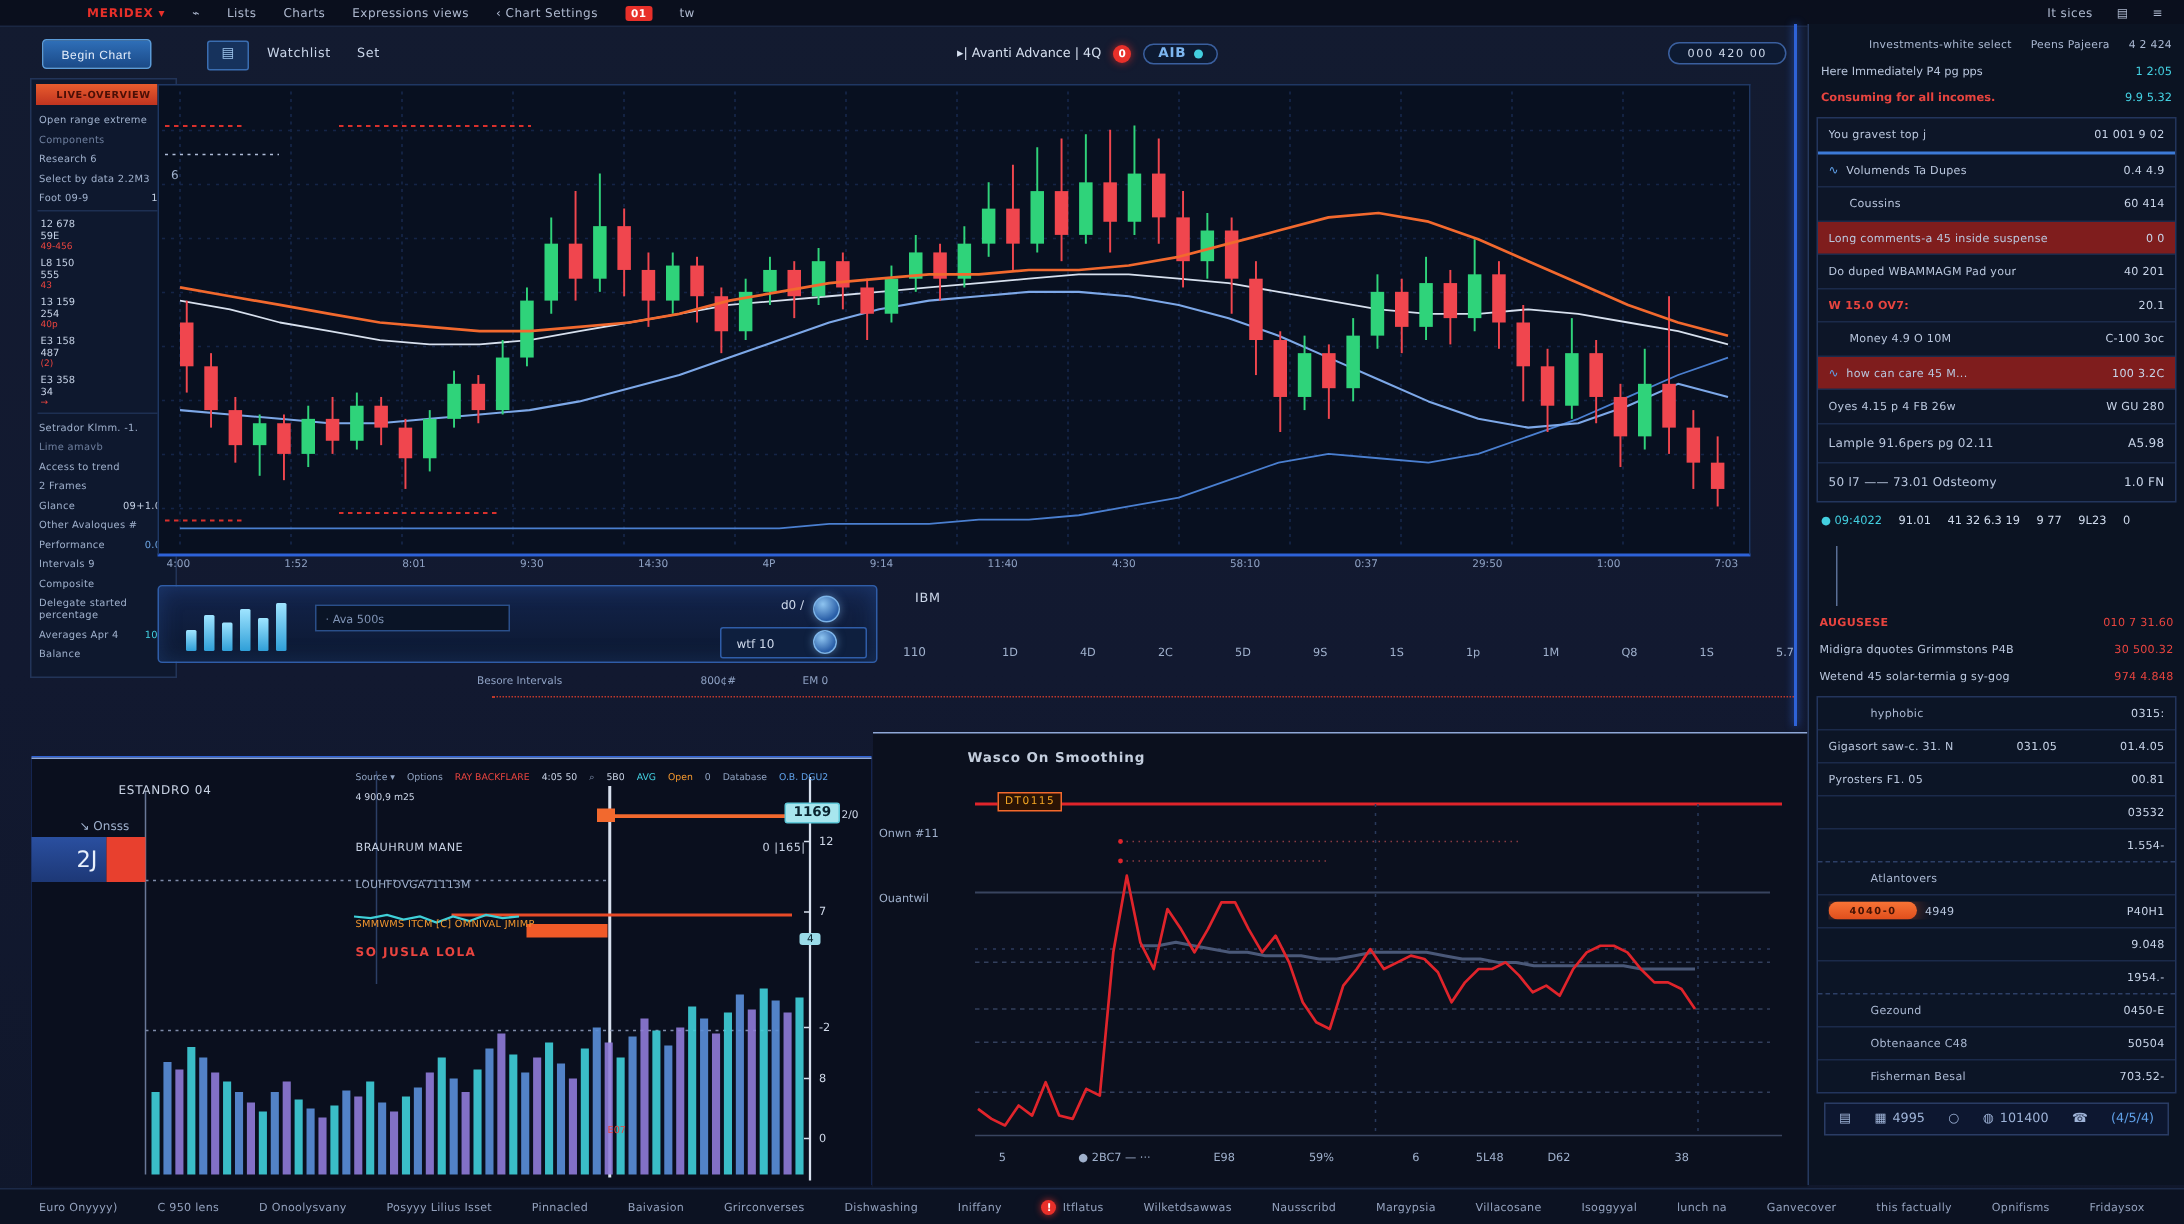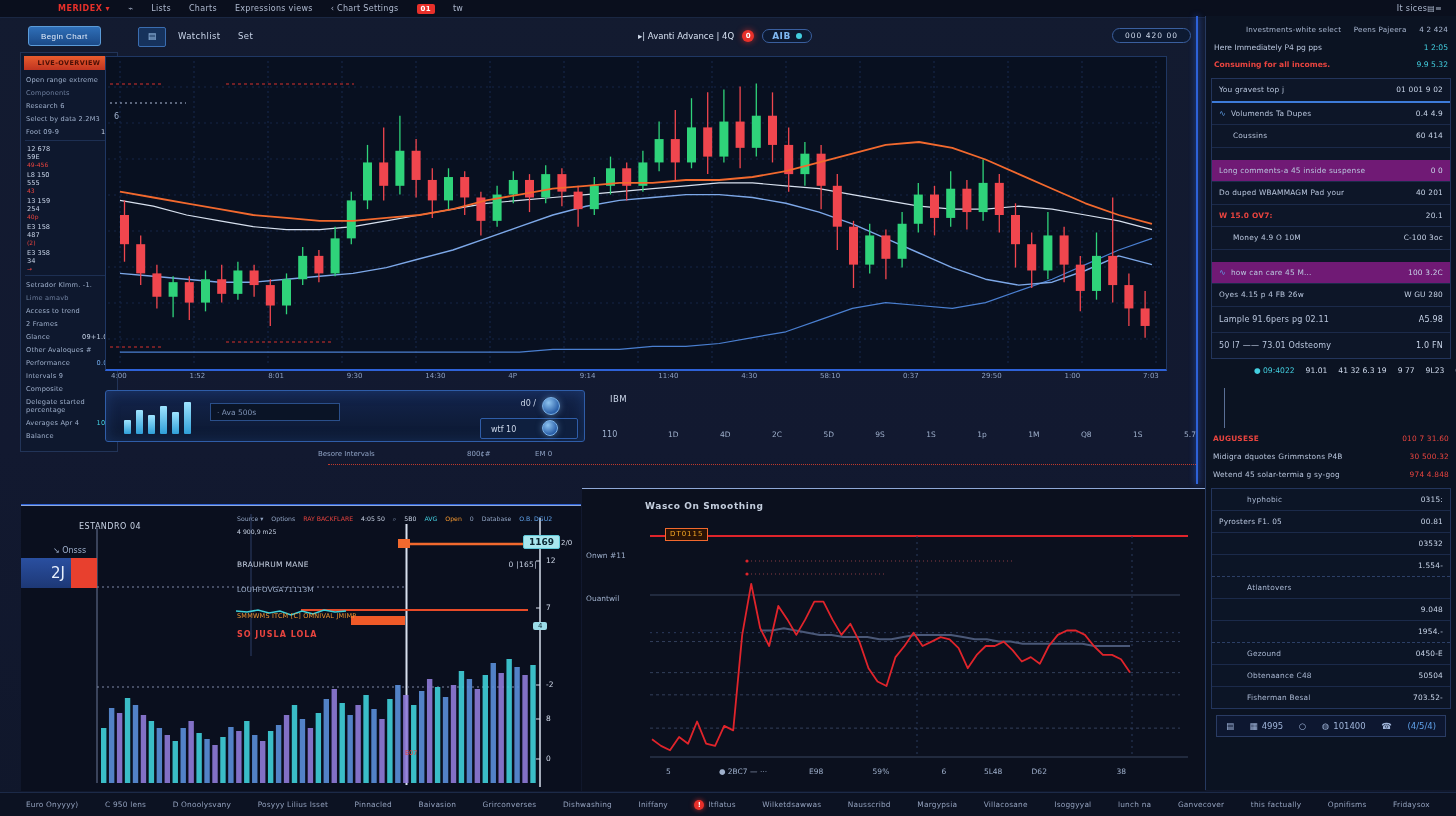--- a/index.html
+++ b/index.html
@@ -3,21 +3,21 @@
 <meta charset="utf-8">
 <style>
   html,body{margin:0;padding:0;background:#0a0e1a;}
   .app{position:relative;width:1456px;height:816px;background:linear-gradient(180deg,#131b30 0%,#121930 55%,#10172b 100%);
        font-family:"DejaVu Sans",sans-serif;overflow:hidden;color:#aab8d2;}
   .abs{position:absolute;}
   
   .menubar{left:0;top:0;width:1456px;height:18px;background:#0a0f1d;border-bottom:1px solid #1a2742;
            display:flex;align-items:center;padding:0 10px;box-sizing:border-box;font-size:8px;}
   .mb-left{display:flex;gap:18px;align-items:center;}
-  .mb-right{margin-left:auto;display:flex;gap:0;align-items:flex-start;padding-right:4px;}
+  .mb-right{margin-left:auto;display:flex;gap:16px;align-items:flex-start;padding-right:4px;}
   .mb-item{color:#aeb9cf;letter-spacing:.3px;cursor:default;}
   .red-logo{color:#e8302a;font-weight:bold;letter-spacing:.5px;margin-left:48px;}
   .mb-badge{background:#e8302a;color:#fff;border-radius:2px;padding:0 4px;font-size:7px;font-weight:bold;line-height:10px;}
   
   .toolbar-row{left:20px;top:24px;width:1175px;height:28px;}
   .btn-primary{position:absolute;left:8px;top:2px;height:20px;padding:0 12px;font-size:8px;color:#e2ecfa;
       background:linear-gradient(#2f6fb8,#1b4a88);border:1px solid #5b9bd8;border-radius:3px;line-height:20px;letter-spacing:.4px;}
   .btn-icon{position:absolute;left:118px;top:3px;width:26px;height:18px;background:#16325c;border:1px solid #3a6db0;
       border-radius:2px;color:#9fc6ee;font-size:9px;text-align:center;line-height:17px;}
   .tb-label{position:absolute;top:7px;font-size:8.5px;color:#c8d4e8;letter-spacing:.4px;}
@@ -89,30 +89,30 @@
   .bm-ticks{left:68px;top:278px;width:530px;position:absolute;font-size:7.5px;color:#9fb0cc;height:12px;}
   .bm-tick{position:absolute;top:0;white-space:nowrap;}
   
   .right-panel{left:1205px;top:16px;width:251px;height:774px;background:#0b1322;border-left:1px solid #26395f;box-sizing:border-box;}
   .rp-header{display:flex;justify-content:space-between;padding:9px 8px 5px;font-size:7.2px;color:#aab8d2;letter-spacing:.2px;margin-left:32px;}
   .rp-toprow{display:flex;justify-content:space-between;padding:4px 8px;font-size:7.6px;color:#b9c6dd;}
   .rp-box{margin:5px 5px 0;border:1px solid #23355c;background:#0d1628;}
   .rp-row{display:flex;justify-content:space-between;align-items:center;height:21.5px;padding:0 7px;
       border-bottom:1px solid #1b2a4a;font-size:7.4px;color:#b9c6dd;letter-spacing:.2px;}
   .rp-row:last-child{border-bottom:none;}
-  .rp-row.hl{background:#701a75;margin-top:12px;}
+  .rp-row.hl{background:#7f1d1d;}
   .rp-row.tab{box-shadow:inset 60px -2px 0 -60px #3d7bd8, inset 0 -2px 0 0 rgba(61,123,216,0);border-bottom:2px solid #3d7bd8;}
   .rp-row.big{height:25px;font-size:8px;}
   .rp-lab{display:flex;gap:5px;align-items:center;white-space:nowrap;overflow:hidden;}
   .rp-lab.ind{padding-left:14px;}
   .rp-val{color:#c8d4e8;white-space:nowrap;} .rp-val.teal{color:#43cfe0;} .rp-val.redv{color:#e8443f;}
   .lred{color:#e8443f;font-weight:bold;}
   .wave-ico{color:#5fa0e8;font-size:8px;}
   .rp-nums{display:flex;gap:11px;padding:7px 8px;font-size:7.6px;color:#cfdaec;white-space:nowrap;}
-  .rp-nums .n0{color:#43cfe0;margin-left:40px;}
+  .rp-nums .n0{color:#43cfe0;}
   .rp-gap{height:48px;position:relative;}
   .rp-gap::before{content:"";position:absolute;left:18px;top:6px;height:40px;width:1px;background:#5a6f96;}
   .rp-sec2 .rp-row{border-bottom:none;height:18px;background:transparent;}
   .rp-box2{margin:4px 5px 0;border:1px solid #23355c;background:#0c1526;}
   .rp-box2 .rp-row{height:21px;}
   .rp-box2 .rp-row.divb{border-bottom:1px dashed #2c3f66;}
   .center-lab{padding-left:28px;color:#aab8d2;}
   .orange-pill{background:linear-gradient(#f87436,#e04e1c);border-radius:9px;padding:2px 14px;color:#441204;
       font-size:6.5px;font-weight:bold;letter-spacing:1px;box-shadow:0 0 12px rgba(240,90,40,.65);}
   .rp-icons{display:flex;justify-content:space-between;align-items:center;margin:6px 10px 0;border:1px solid #2a3c64;
@@ -736,20 +736,27 @@
       </div>
     <div class="rp-box2">
         <div class="rp-row ">
           <span class="rp-lab">
             <span class=" center-lab">hyphobic</span>
           </span>
           <span class="rp-val ">0315:</span>
         </div>
         <div class="rp-row ">
           <span class="rp-lab">
+            <span>Gigasort saw-c. 31. N</span>
+          </span>
+          <span class="rp-val">031.05</span>
+          <span class="rp-val ">01.4.05</span>
+        </div>
+        <div class="rp-row ">
+          <span class="rp-lab">
             <span>Pyrosters F1. 05</span>
           </span>
           <span class="rp-val ">00.81</span>
         </div>
         <div class="rp-row ">
           <span class="rp-lab">
             <span></span>
           </span>
           <span class="rp-val ">03532</span>
         </div>
@@ -757,20 +764,27 @@
           <span class="rp-lab">
             <span></span>
           </span>
           <span class="rp-val ">1.554-</span>
         </div>
         <div class="rp-row ">
           <span class="rp-lab">
             <span class=" center-lab">Atlantovers</span>
           </span>
           <span class="rp-val "></span>
+        </div>
+        <div class="rp-row ">
+          <span class="rp-lab">
+            <span class="orange-pill">4040-0</span>
+            <span>4949</span>
+          </span>
+          <span class="rp-val ">P40H1</span>
         </div>
         <div class="rp-row ">
           <span class="rp-lab">
             <span></span>
           </span>
           <span class="rp-val ">9.048</span>
         </div>
         <div class="rp-row divb">
           <span class="rp-lab">
             <span></span>

